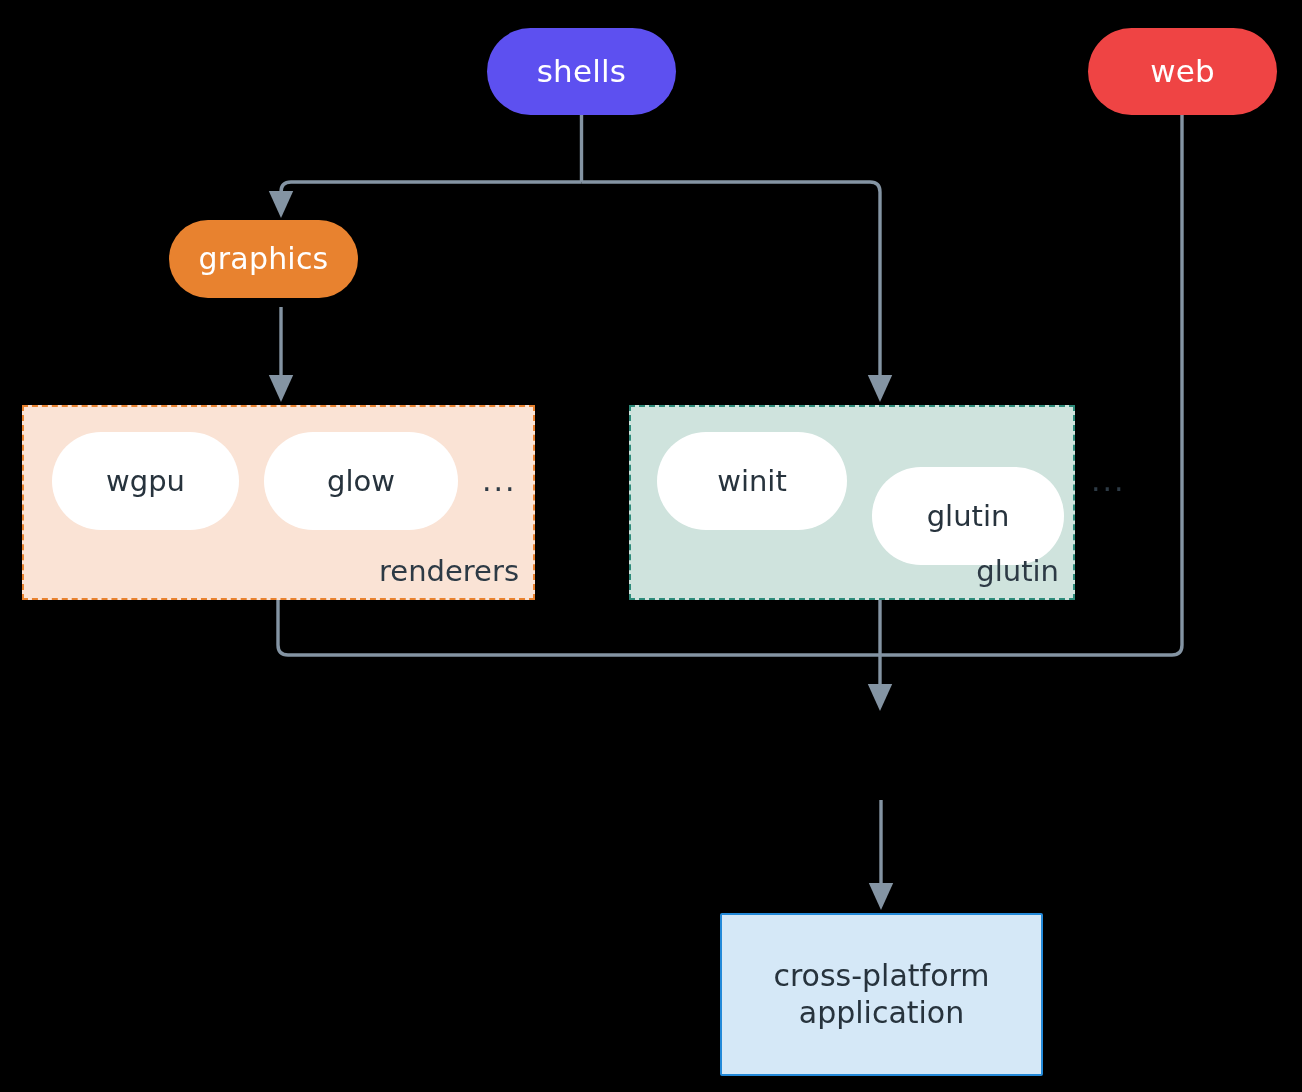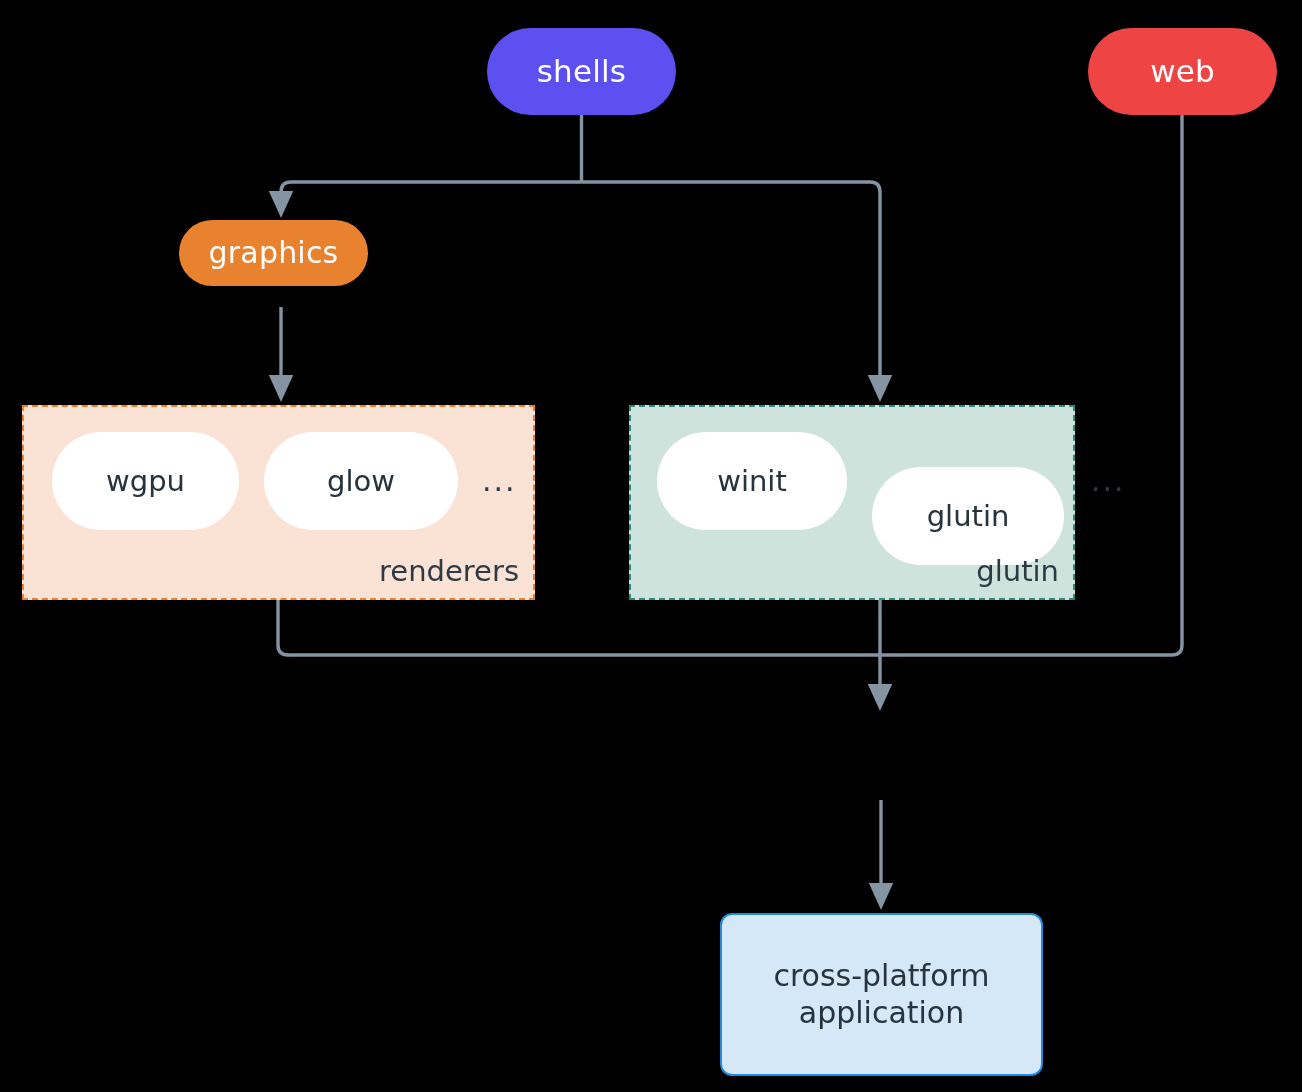--- a/index.html
+++ b/index.html
@@ -48,22 +48,22 @@
     left: 487px; top: 28px;
     width: 189px; height: 87px;
     background: #5d50f0;
   }
   #node-web {
     left: 1088px; top: 28px;
     width: 189px; height: 87px;
     background: #ef4444;
   }
   #node-graphics {
-    left: 179px; top: 220px;
-    width: 189px; height: 66px;
+    left: 169px; top: 220px;
+    width: 189px; height: 78px;
     background: #e8822f;
     font-size: 30px;
   }
   #node-iced {
     left: 786px; top: 713px;
     width: 190px; height: 87px;
     background: #2389d8;
     font-size: 30px;
   }
   
@@ -120,21 +120,21 @@
   #ellipsis-renderers { left: 458px; }
   #ellipsis-shells    { left: 460px; }
   
   #node-application {
     left: 720px; top: 913px;
     width: 323px; height: 163px;
     background: #d5e8f7;
     border: 2px solid #2389d8;
     color: #27333d;
     font-size: 30px;
-    border-radius: 12px;
+    border-radius: 2px;
   }
 </style>
 </head>
 <body>
 
 <div id="diagram-root">
 
   <svg id="edge-layer" viewBox="0 0 1302 1092">
     <defs>
       <marker id="arrowhead" markerWidth="10" markerHeight="10" refX="6.2" refY="4" orient="auto" markerUnits="strokeWidth">

